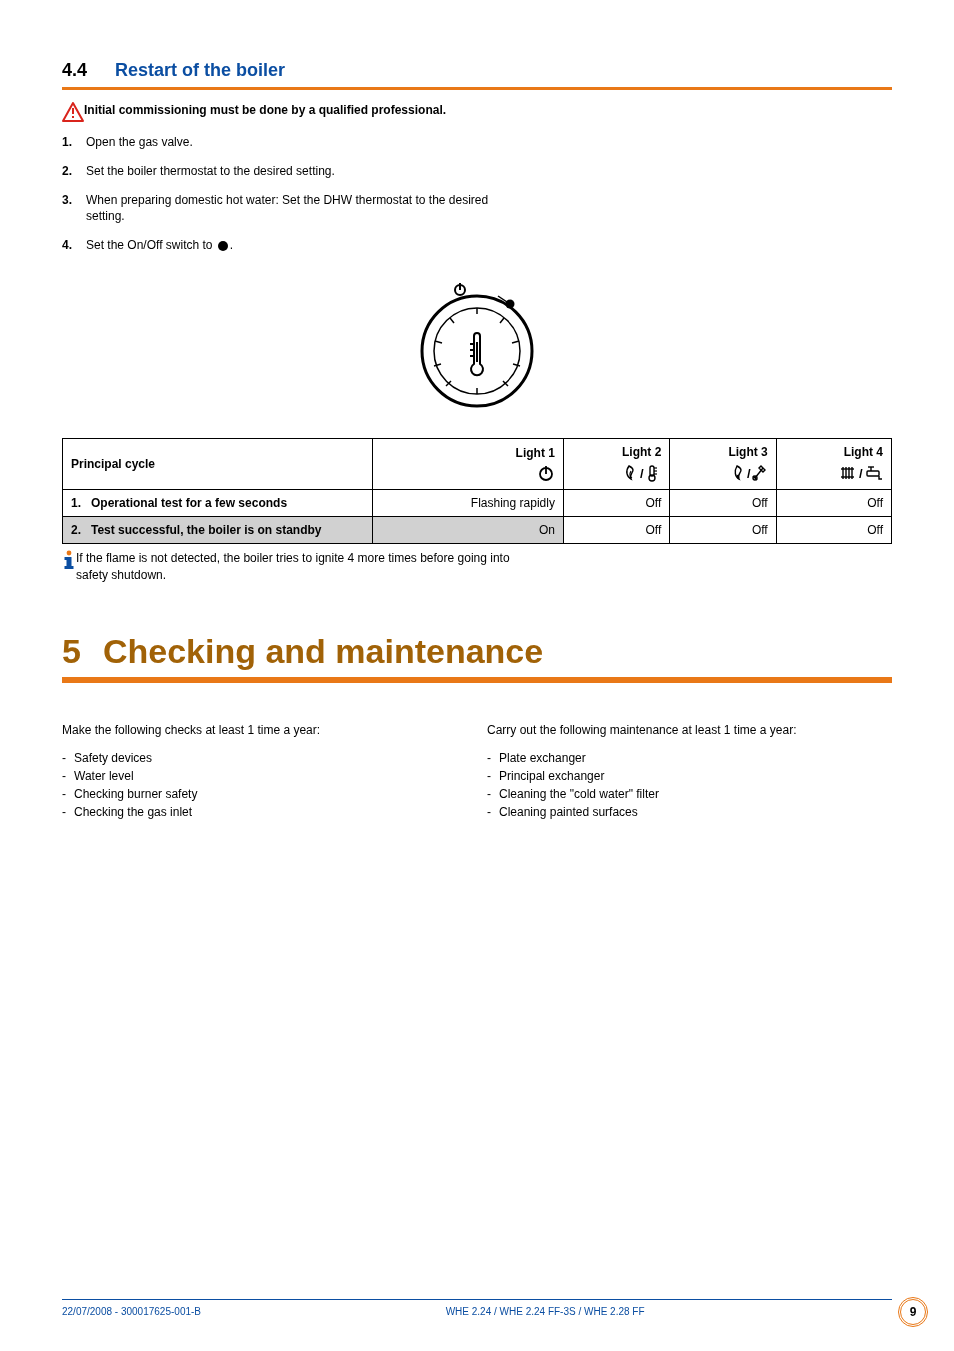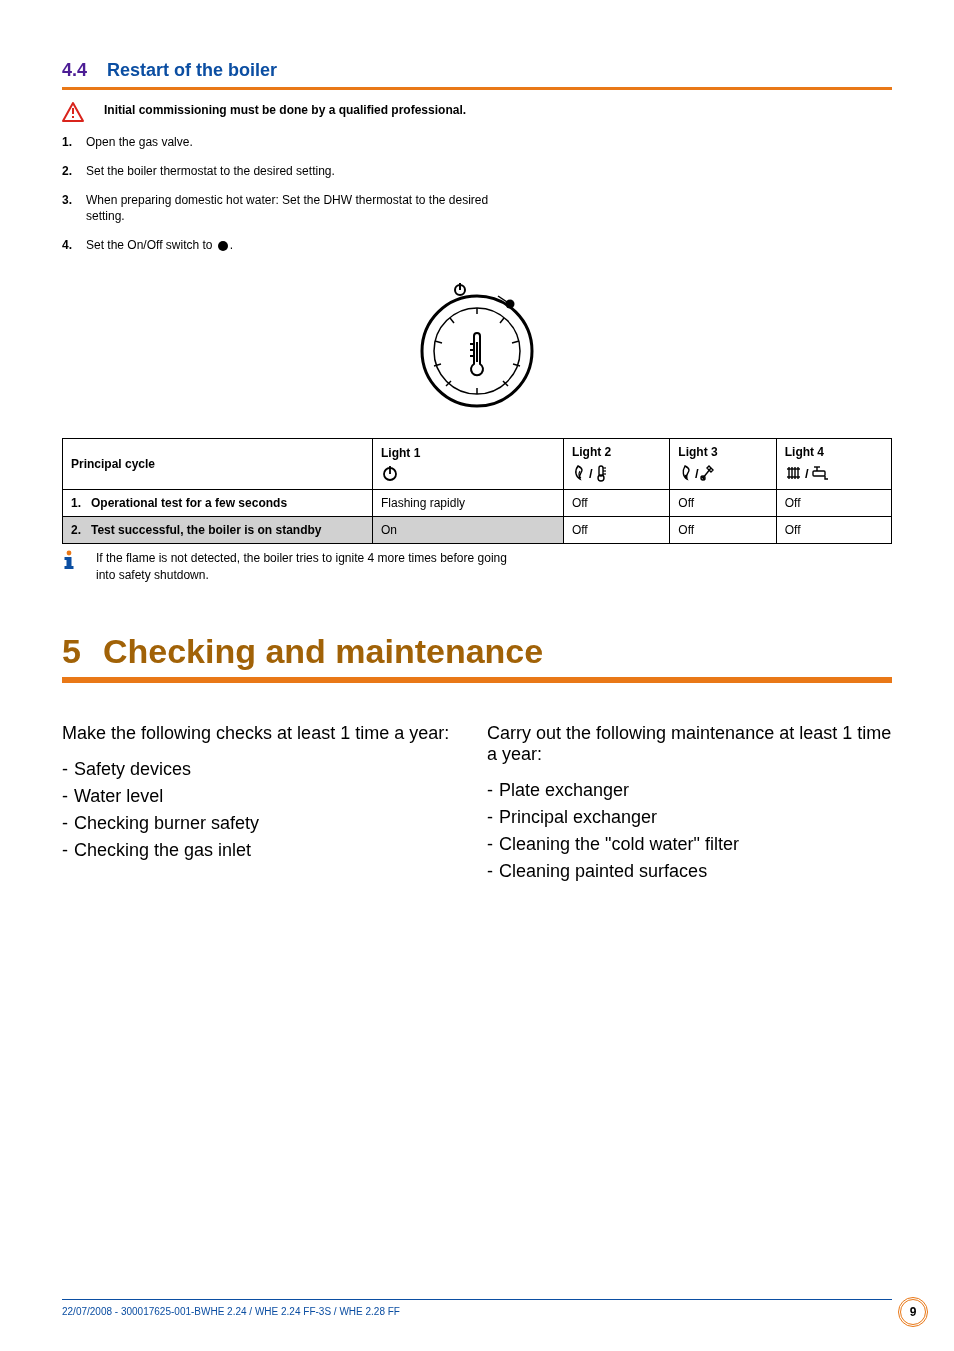--- a/index.html
+++ b/index.html
@@ -12,30 +12,30 @@
     padding: 60px 62px 40px 62px;
     color: #000;
   }
   .section-4-4 { margin-bottom: 14px; }
   .h44 {
     color: #0b4ea2;
     font-size: 18px;
     font-weight: bold;
     margin-bottom: 6px;
   }
-  .h44 .num { color: #4c1d95; margin-right: 20px; }
+  .h44 .num { color: #000000; margin-right: 28px; }
   .orange-bar-thin {
     height: 3px;
     background: #e97817;
     margin-bottom: 12px;
   }
   .warning-block, .info-block {
     display: flex;
     align-items: flex-start;
-    gap: 20px;
+    gap: 0;
     max-width: 460px;
     font-size: 12px;
     margin-bottom: 12px;
   }
   .warning-block .text { font-weight: bold; text-align: justify; text-align-last: left; line-height: 1.35; }
   .warning-icon svg { display: block; }
   .ol-steps { list-style: none; max-width: 460px; font-size: 12px; }
   .ol-steps li { display: flex; gap: 10px; margin-bottom: 12px; line-height: 1.4; }
   .ol-steps .n { font-weight: bold; min-width: 14px; }
   .bullet-dot {
@@ -49,21 +49,21 @@
   }
   table.ignition {
     width: 100%;
     border-collapse: collapse;
     font-size: 12px;
     margin-bottom: 6px;
   }
   table.ignition th, table.ignition td {
     border: 1px solid #000;
     padding: 6px 8px;
-    text-align: left;
+    text-align: right;
     vertical-align: middle;
   }
   table.ignition th.cycle-head {
     text-align: left;
     font-weight: bold;
     width: 310px;
   }
   table.ignition td.row-label {
     text-align: left;
   }
@@ -87,34 +87,34 @@
   }
   .chapter5 h1 .num { margin-right: 22px; }
   .orange-bar-thick {
     height: 6px;
     background: #e97817;
     margin-bottom: 40px;
   }
   .two-col {
     display: flex;
     gap: 20px;
-    font-size: 18px;
+    font-size: 12px;
   }
   .two-col .col { flex: 1; }
   .two-col p.lead { margin-bottom: 12px; }
   .dash-list { list-style: none; }
   .dash-list li { position: relative; padding-left: 12px; line-height: 1.5; }
   .dash-list li::before { content: "-"; position: absolute; left: 0; }
   .footer {
     position: absolute;
     left: 62px; right: 62px; bottom: 34px;
     font-size: 10px;
   }
   .footer-line { height: 1px; background: #0b4ea2; margin-bottom: 6px;}
-  .footer-row { display:flex; color:#0b4ea2; align-items:center; }
+  .footer-row { display:flex; justify-content: space-between; color:#0b4ea2; align-items:center; }
   .page-num {
     position: absolute;
     right: 26px;
     bottom: 24px;
     width: 30px; height: 30px;
   }
   .page-num .ring { position:absolute; inset:0; border:1px solid #e97817; border-radius:50%;}
   .page-num .ring2 { position:absolute; inset:2px; border:1px solid #e97817; border-radius:50%;}
   .page-num .n { position:absolute; inset:0; display:flex; align-items:center; justify-content:center; font-weight:bold; font-size:12px; color:#000;}
 </style>

